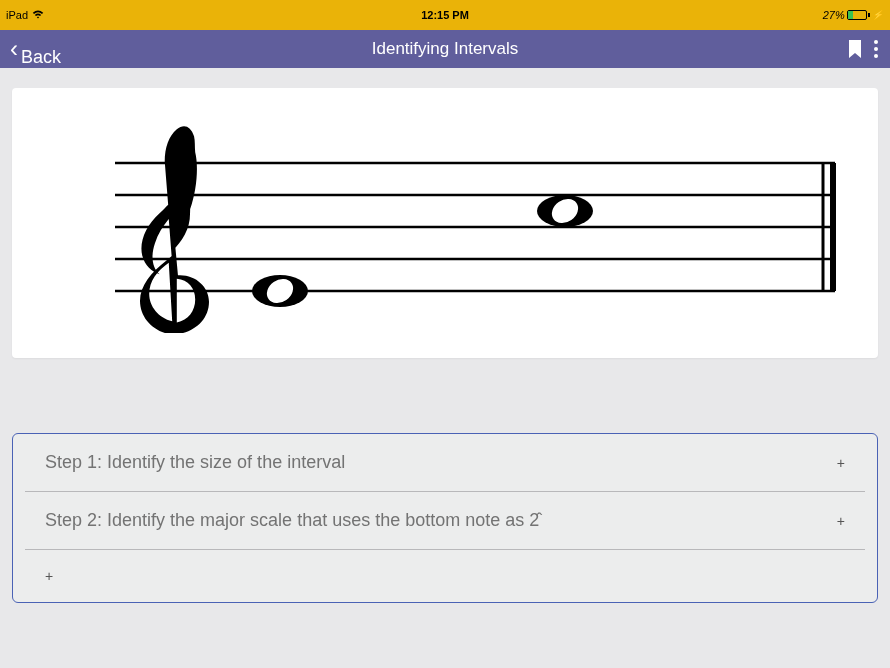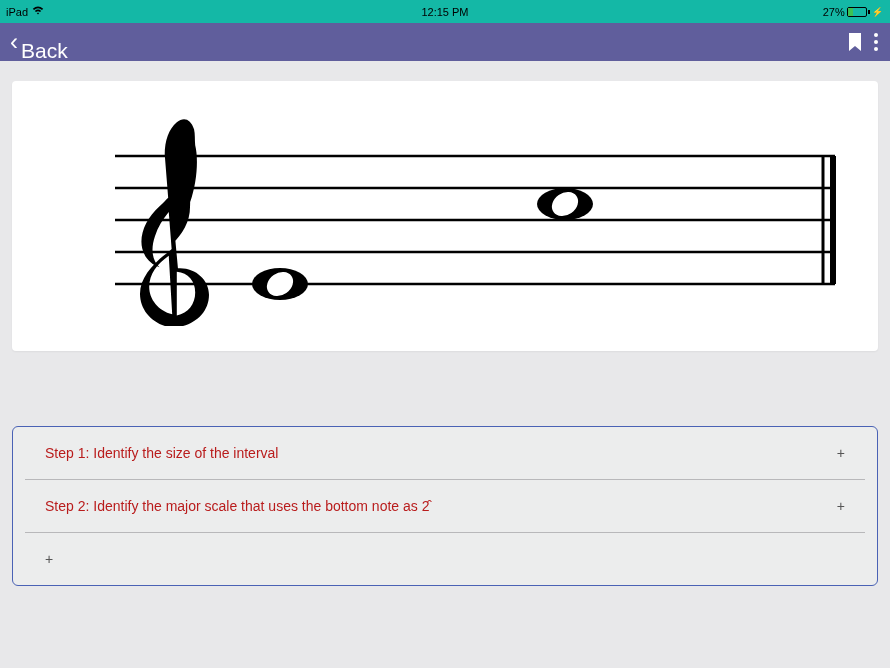--- a/index.html
+++ b/index.html
@@ -8,44 +8,45 @@
       box-sizing: border-box;
     }
     body {
       font-family: -apple-system, BlinkMacSystemFont, "Helvetica Neue", Arial, sans-serif;
       background: #e8e8ea;
       width: 890px;
       height: 668px;
       overflow: hidden;
     }
     .status-bar {
-      height: 23px;
-      background: #14b8a6;
+      height: 30px;
+      background: #eab308;
       display: flex;
       align-items: center;
       justify-content: space-between;
       padding: 0 6px;
       font-size: 11px;
       color: #000;
     }
     .status-left {
       display: flex;
       align-items: center;
       gap: 4px;
     }
     .status-center {
-      font-weight: 400;
+      font-weight: 700;
       position: absolute;
       left: 50%;
       transform: translateX(-50%);
     }
     .status-right {
       display: flex;
       align-items: center;
       gap: 2px;
+      font-style: italic;
     }
     .wifi-icon {
       font-size: 10px;
     }
     .battery-icon {
       display: inline-flex;
       align-items: center;
     }
     .battery-body {
       width: 20px;
@@ -88,21 +89,21 @@
       align-items: center;
       cursor: pointer;
       gap: 3px;
     }
     .chevron-left {
       font-size: 24px;
       font-weight: 300;
       line-height: 1;
     }
     .back-text {
-      font-size: 21px;
+      font-size: 18px;
       font-weight: 400;
       margin-top: 17px;
     }
     .nav-title {
       position: absolute;
       left: 50%;
       transform: translateX(-50%);
       font-size: 17px;
       font-weight: 400;
     }
@@ -154,22 +155,22 @@
       align-items: center;
       justify-content: space-between;
       padding: 18px 20px;
       border-bottom: 1px solid #b8b8ba;
       cursor: pointer;
     }
     .step-item:last-child {
       border-bottom: none;
     }
     .step-text {
-      font-size: 14px;
-      color: #b91c1c;
+      font-size: 18px;
+      color: #737373;
     }
     .step-expand {
       font-size: 14px;
       color: #555;
       font-weight: 400;
     }
   </style>
 </head>
 <body>
 
@@ -193,20 +194,21 @@
     </span>
     <span class="lightning">⚡</span>
   </div>
 </div>
 
 <div class="nav-bar">
   <div class="back-button">
     <span class="chevron-left">‹</span>
     <span class="back-text">Back</span>
   </div>
+  <div class="nav-title">Identifying Intervals</div>
   <div class="nav-right">
     <span class="bookmark-icon">
       <svg width="14" height="18" viewBox="0 0 14 18">
           <path d="M1 0 H13 V18 L7 13 L1 18 Z" fill="#fff"></path>
         </svg>
     </span>
     <span class="more-icon">
       <span class="more-dot"></span>
       <span class="more-dot"></span>
       <span class="more-dot"></span>

